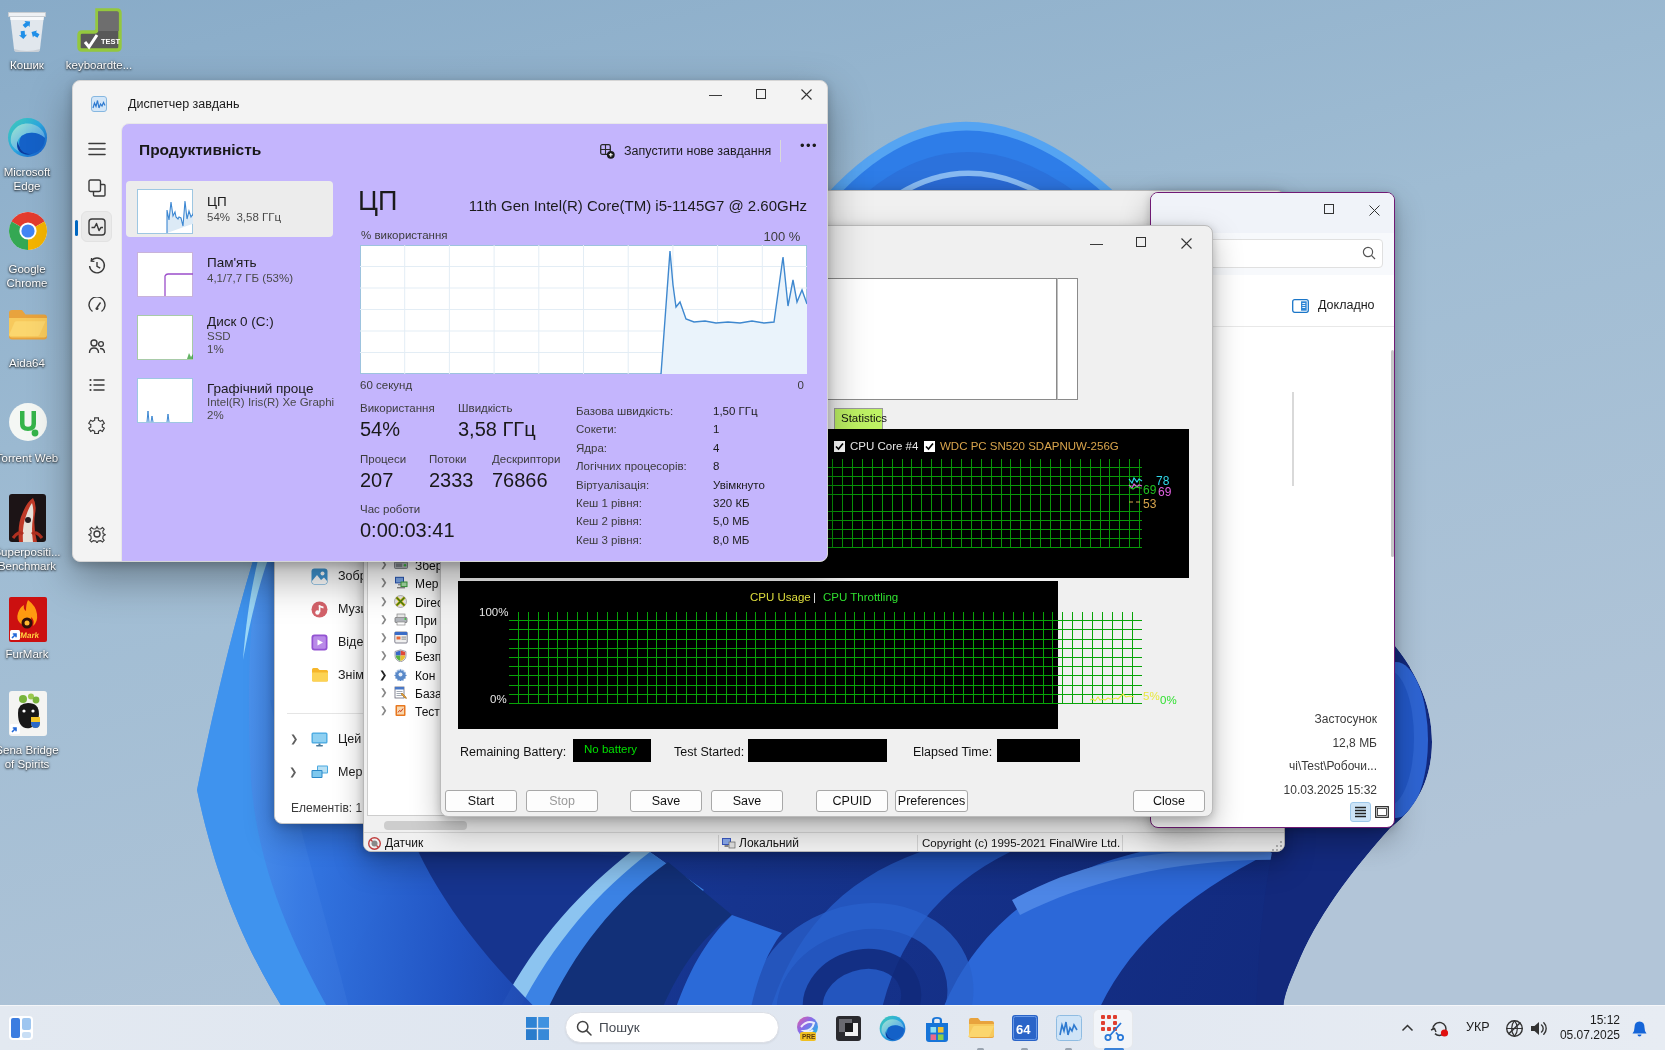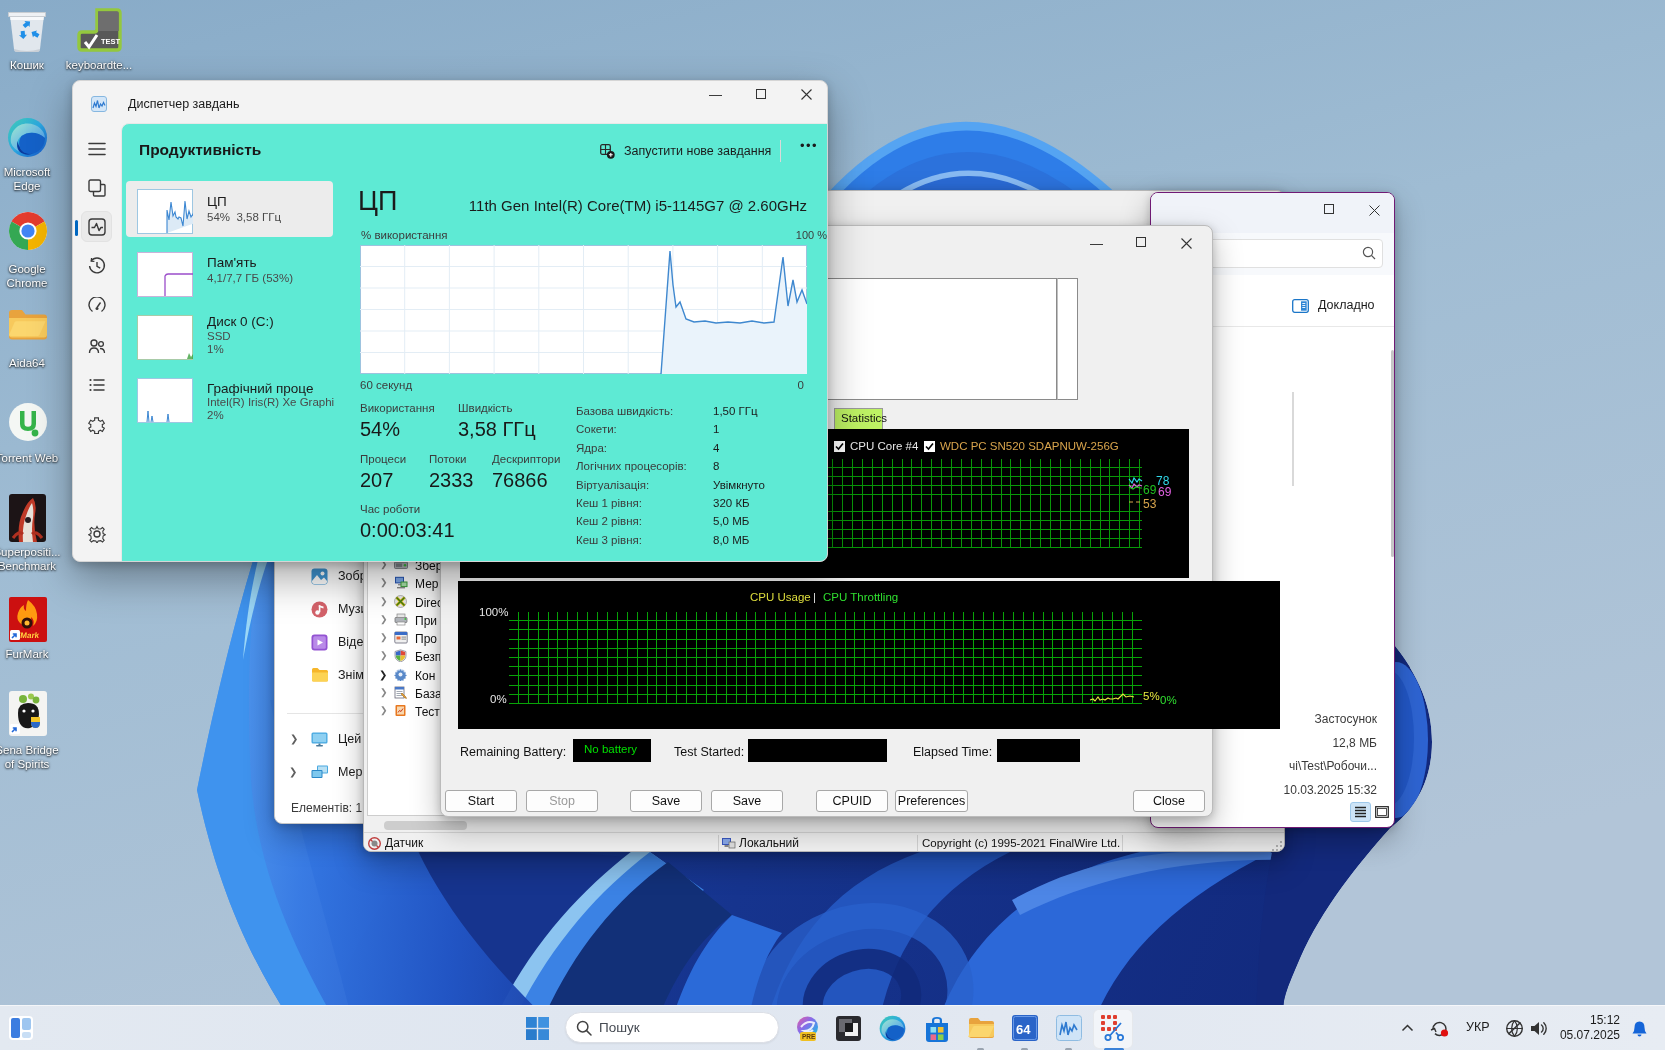--- a/index.html
+++ b/index.html
@@ -441,21 +441,21 @@
       <path d="M9,16 l3,3 l2,-4 l3,3 l2,-2 l3,1" stroke="#e060e0" stroke-width="1.2" fill="none"></path>
       <path d="M9,18 l4,2 l3,-2 l4,1 l2,0" stroke="#20c020" stroke-width="1.2" fill="none"></path>
       <path d="M9,33 h12" stroke="#d8a44c" stroke-width="1.2" stroke-dasharray="4 3"></path>
       <text x="36" y="16" fill="#30d8e8" font-size="12">78</text>
       <text x="23" y="25" fill="#20c020" font-size="12">69</text>
       <text x="38" y="27" fill="#e060e0" font-size="12">69</text>
       <text x="23" y="39" fill="#d8a44c" font-size="12">53</text>
     </svg>
   </div>
 
-  <div class="abs" style="left:17px;top:355px;width:822px;height:148px;background:#000">
+  <div class="abs" style="left:17px;top:355px;width:600px;height:148px;background:#000">
     <span class="abs" style="left:292px;top:10px;color:#e8e840;font-size:11.5px">CPU Usage</span>
     <span class="abs" style="left:355px;top:10px;color:#e8e8e8;font-size:11.5px">|</span>
     <span class="abs" style="left:365px;top:10px;color:#30e030;font-size:11.5px">CPU Throttling</span>
     <span class="abs" style="left:21px;top:25px;color:#e8e8e8;font-size:11.5px">100%</span>
     <span class="abs" style="left:32px;top:112px;color:#e8e8e8;font-size:11.5px">0%</span>
     <div class="abs" style="left:51px;top:31px;width:633px;height:92px;background:
       repeating-linear-gradient(to right,transparent 0 8.9px,#08a408 8.9px 9.9px),
       repeating-linear-gradient(to bottom,transparent 0 8.2px,#08a408 8.2px 9.2px)"></div>
     <svg class="abs" style="left:630px;top:105px" width="56" height="18" viewBox="0 0 56 18">
       <path d="M2,14 l3,-1 l2,2 l3,-4 l2,3 l3,-1 l2,1 l3,-2 l2,1 l3,0 l3,-1 l2,1 l3,-3 l2,-2 l3,3 l4,-1 l4,1" stroke="#e8e840" stroke-width="1.1" fill="none"></path>
@@ -534,21 +534,21 @@
       <path d="M6,4 h10 M6,9 h10 M6,14 h10" stroke="#3a3a3a" stroke-width="1.5" stroke-linecap="round"></path>
     </svg>
   <svg class="abs" style="left:15px;top:335px" width="18" height="18" viewBox="0 0 18 18">
       <path d="M7,2 h4 v2.5 a5.5,5.5 0 0 1 2,1.2 l2.2,-1.3 l2,3.4 l-2.2,1.3 a5.5,5.5 0 0 1 0,2.4 l2.2,1.3 l-2,3.4 l-2.2,-1.3 a5.5,5.5 0 0 1 -2,1.2 v2.5 h-4 v-2.5 a5.5,5.5 0 0 1 -2,-1.2 l-2.2,1.3 l-2,-3.4 l2.2,-1.3 a5.5,5.5 0 0 1 0,-2.4 L0.8,7.8 l2,-3.4 L5,5.7 a5.5,5.5 0 0 1 2,-1.2 Z" fill="none" stroke="#3a3a3a" stroke-width="1.2" transform="scale(0.95)"></path>
     </svg>
   <svg class="abs" style="left:15px;top:444px" width="18" height="18" viewBox="0 0 18 18">
       <circle cx="9" cy="9" r="3" fill="none" stroke="#3a3a3a" stroke-width="1.4"></circle>
       <path d="M9,1.5 l1.2,2.2 2.5,0.3 1.8,-1.4 1.7,1.7 -1.4,1.8 0.3,2.5 2.2,1.2 -2.2,1.2 -0.3,2.5 1.4,1.8 -1.7,1.7 -1.8,-1.4 -2.5,0.3 -1.2,2.2 -1.2,-2.2 -2.5,-0.3 -1.8,1.4 -1.7,-1.7 1.4,-1.8 -0.3,-2.5 -2.2,-1.2 2.2,-1.2 0.3,-2.5 -1.4,-1.8 1.7,-1.7 1.8,1.4 2.5,-0.3 Z" fill="none" stroke="#3a3a3a" stroke-width="1.1"></path>
     </svg>
 
-  <div class="abs" style="left:48px;top:42px;width:708px;height:440px;background:#5eead4;border:1px solid #e8e8e8;border-radius:8px 0 0 0;overflow:hidden">
+  <div class="abs" style="left:48px;top:42px;width:708px;height:440px;background:#c4b5fd;border:1px solid #e8e8e8;border-radius:8px 0 0 0;overflow:hidden">
     <span class="abs" style="left:17px;top:17px;font-size:15.5px;font-weight:600;color:#191919">Продуктивність</span>
     <svg class="abs" style="left:478px;top:20px" width="15" height="15" viewBox="0 0 15 15">
         <rect x="0.7" y="0.7" width="9.6" height="9.6" rx="1.5" fill="none" stroke="#2a2a2a" stroke-width="1.3"></rect>
         <path d="M5.5,0.7 v9.6 M0.7,5.5 h9.6" stroke="#2a2a2a" stroke-width="1.1"></path>
         <circle cx="10.8" cy="10.8" r="3.9" fill="#1b1b1b"></circle>
         <path d="M10.8,8.9 v3.8 M8.9,10.8 h3.8" stroke="#fff" stroke-width="1.1"></path>
       </svg>
     <span class="abs" style="left:502px;top:20px;font-size:12.5px;color:#1b1b1b">Запустити нове завдання</span>
     <div class="abs" style="left:658px;top:16px;width:1px;height:22px;background:#d9d9d9"></div>
     <span class="abs" style="left:678px;top:14px;font-size:13px;color:#1b1b1b;letter-spacing:1.5px">•••</span>
@@ -578,21 +578,21 @@
         <rect x="0.5" y="0.5" width="55" height="44" fill="#fff" stroke="#9ec7e2" stroke-width="1"></rect>
         <path d="M10,44 l1,-11 1,11 M14,44 l1,-6 1,6 M30,44 l1,-8 1,8" fill="none" stroke="#3c87d2" stroke-width="1"></path>
       </svg>
     <span class="abs" style="left:85px;top:257px;font-size:13.5px;color:#1b1b1b">Графічний проце</span>
     <span class="abs" style="left:85px;top:272px;font-size:11.5px;color:#4a4a4a">Intel(R) Iris(R) Xe Graphi</span>
     <span class="abs" style="left:85px;top:285px;font-size:11.5px;color:#4a4a4a">2%</span>
 
     <span class="abs" style="left:236px;top:62px;font-size:27px;color:#1b1b1b">ЦП</span>
     <span class="abs" style="left:280px;top:73px;width:405px;font-size:15px;color:#1b1b1b;text-align:right">11th Gen Intel(R) Core(TM) i5-1145G7 @ 2.60GHz</span>
     <span class="abs" style="left:239px;top:105px;font-size:11.5px;color:#3c3c3c">% використання</span>
-    <span class="abs" style="left:655px;top:105px;width:50px;font-size:11px;color:#3c3c3c;text-align:right">100 %</span>
+    <span class="abs" style="left:635px;top:105px;width:50px;font-size:13px;color:#3c3c3c;text-align:center">100 %</span>
     <svg class="abs" style="left:238px;top:121px" width="447" height="129" viewBox="0 0 447 129">
       <rect x="0.5" y="0.5" width="446" height="128" fill="#fff" stroke="#9dc3de" stroke-width="1"></rect>
       <g stroke="#e3edf5" stroke-width="1">
         <path d="M44.7,0 V129 M89.4,0 V129 M134.1,0 V129 M178.8,0 V129 M223.5,0 V129 M268.2,0 V129 M312.9,0 V129 M357.6,0 V129 M402.3,0 V129"></path>
         <path d="M0,21.5 H447 M0,43 H447 M0,64.5 H447 M0,86 H447 M0,107.5 H447"></path>
       </g>
       <path d="M301,129 L310,6 L313,40 L316,62 L320,57 L326,74 L334,77 L345,76 L356,78 L368,77 L380,78 L392,76 L404,78 L414,77 L423,12 L428,61 L433,35 L437,57 L442,45 L447,59 L447,129 Z" fill="#eaf3fb" stroke="none"></path>
       <path d="M301,129 L310,6 L313,40 L316,62 L320,57 L326,74 L334,77 L345,76 L356,78 L368,77 L380,78 L392,76 L404,78 L414,77 L423,12 L428,61 L433,35 L437,57 L442,45 L447,59" fill="none" stroke="#3f88cf" stroke-width="1.4"></path>
     </svg>
     <span class="abs" style="left:238px;top:255px;font-size:11.5px;color:#3c3c3c">60 секунд</span>

